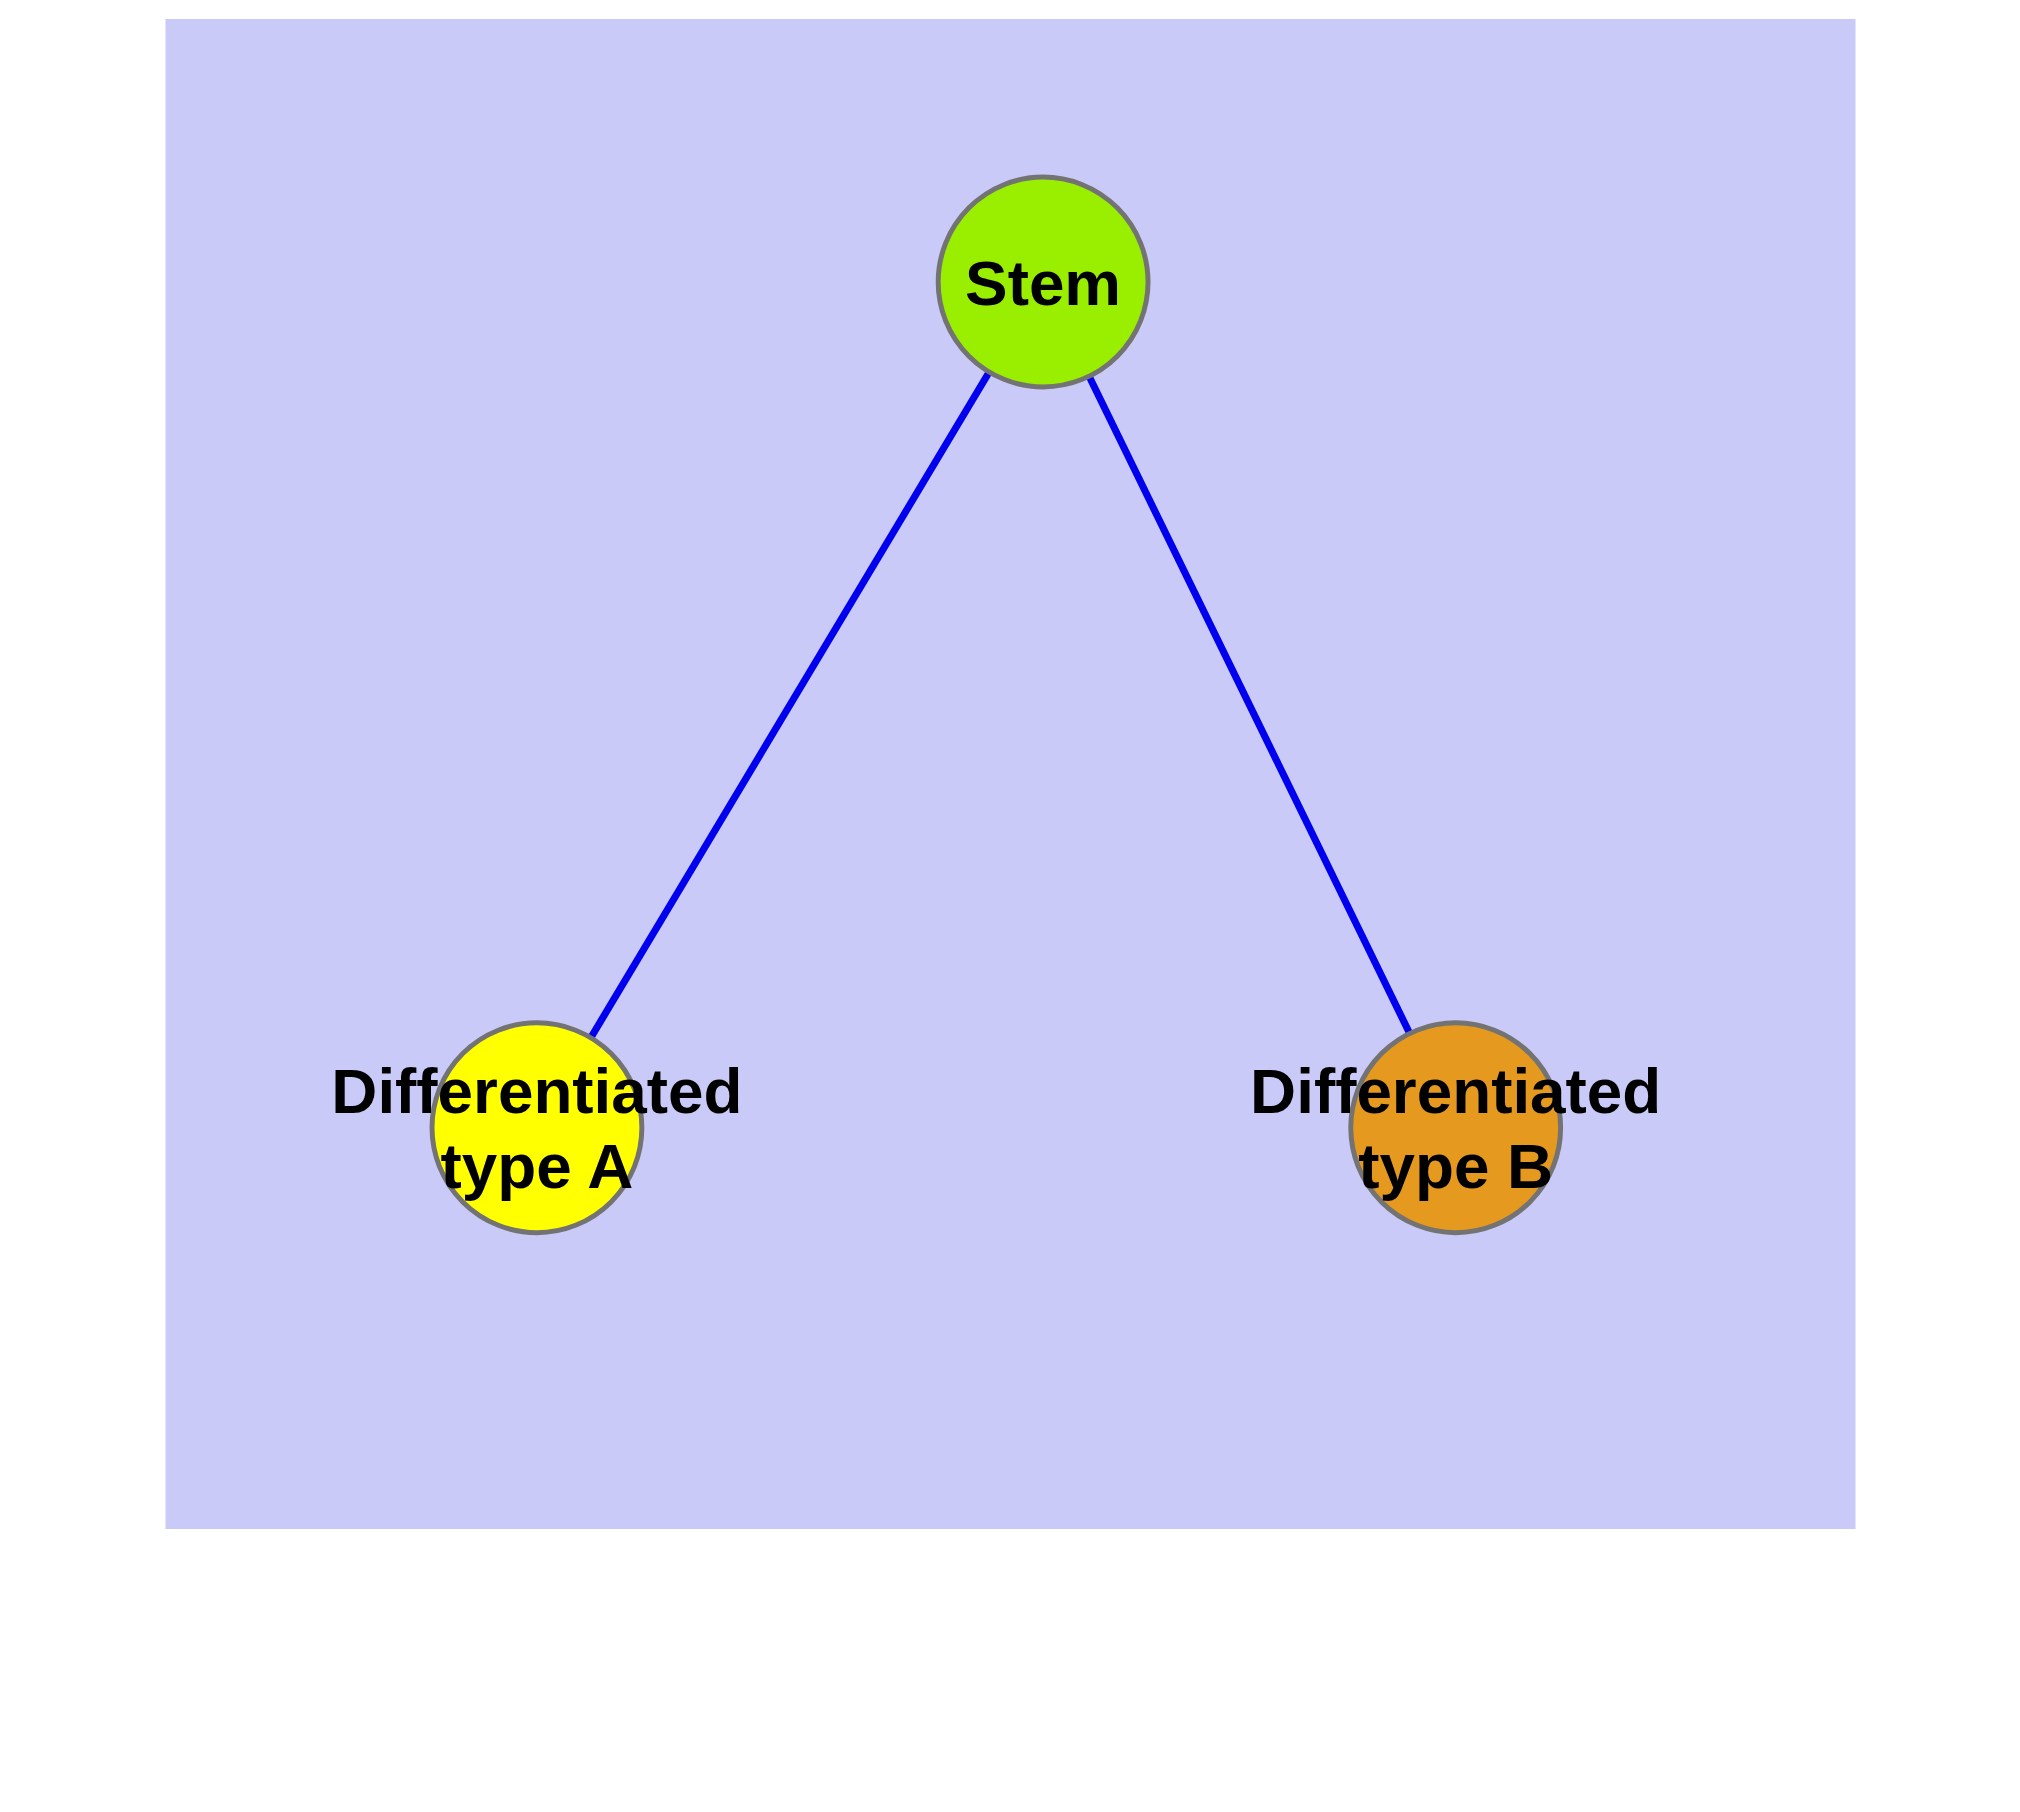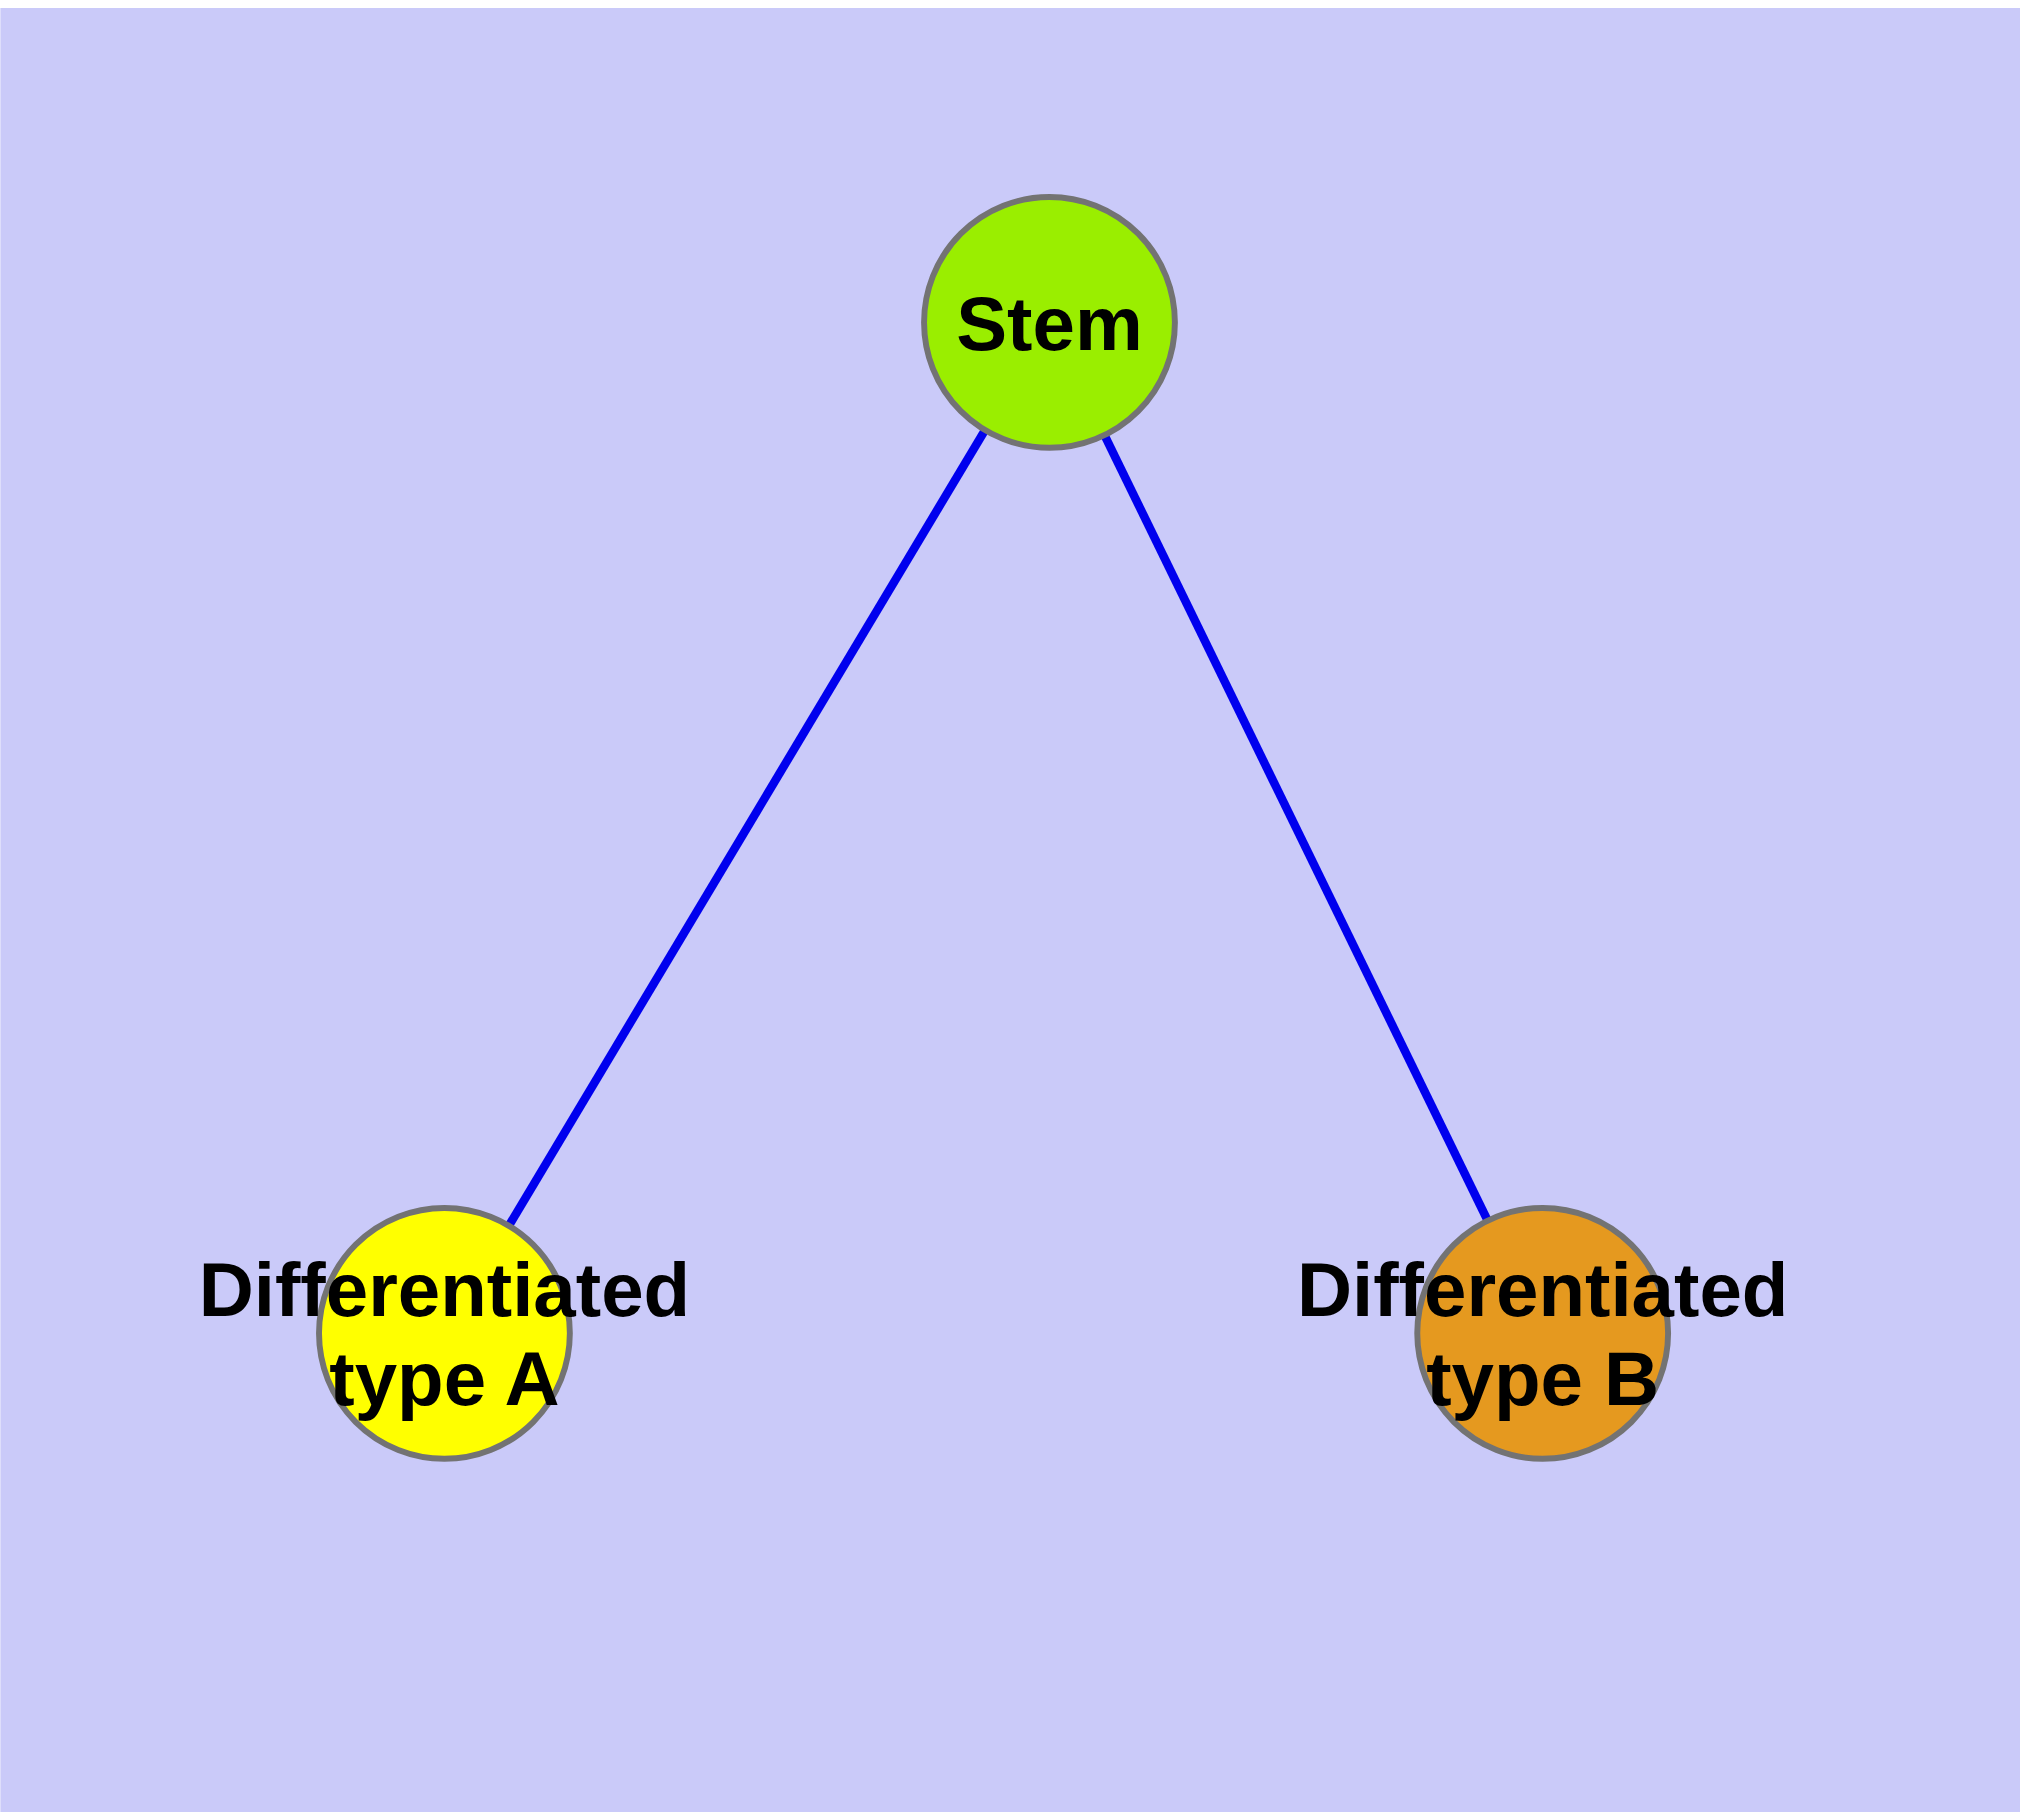--- a/index.html
+++ b/index.html
@@ -10,23 +10,23 @@
     width: 2021px;
     height: 1812px;
     background: #ffffff; 
     font-family: "Liberation Sans", sans-serif;
     position: relative;
     overflow: hidden;
   }
   .diagram-canvas {
     position: absolute;
     left: 0;
-    top: 8px;
+    top: 19px;
     width: 2021px;
-    height: 1805px;
+    height: 1510px;
   }
   .diagram-canvas svg {
     display: block;
     width: 100%;
     height: 100%;
   }
   .edge {
     stroke-width: 10;
     fill: none;
   }

